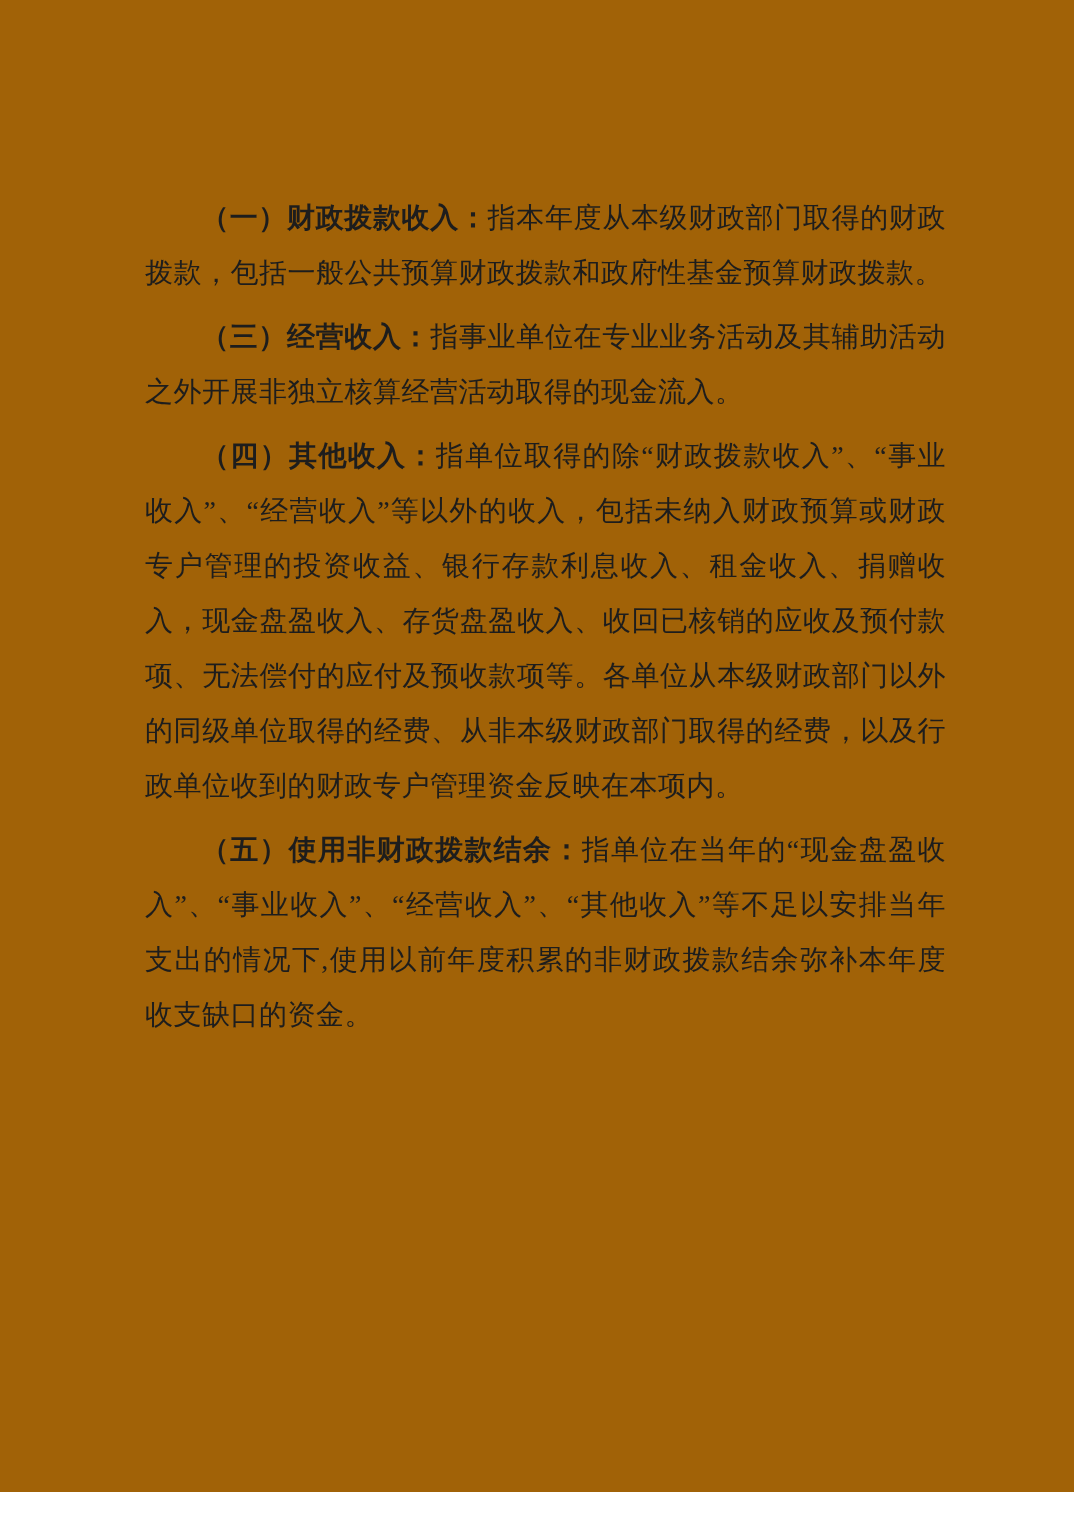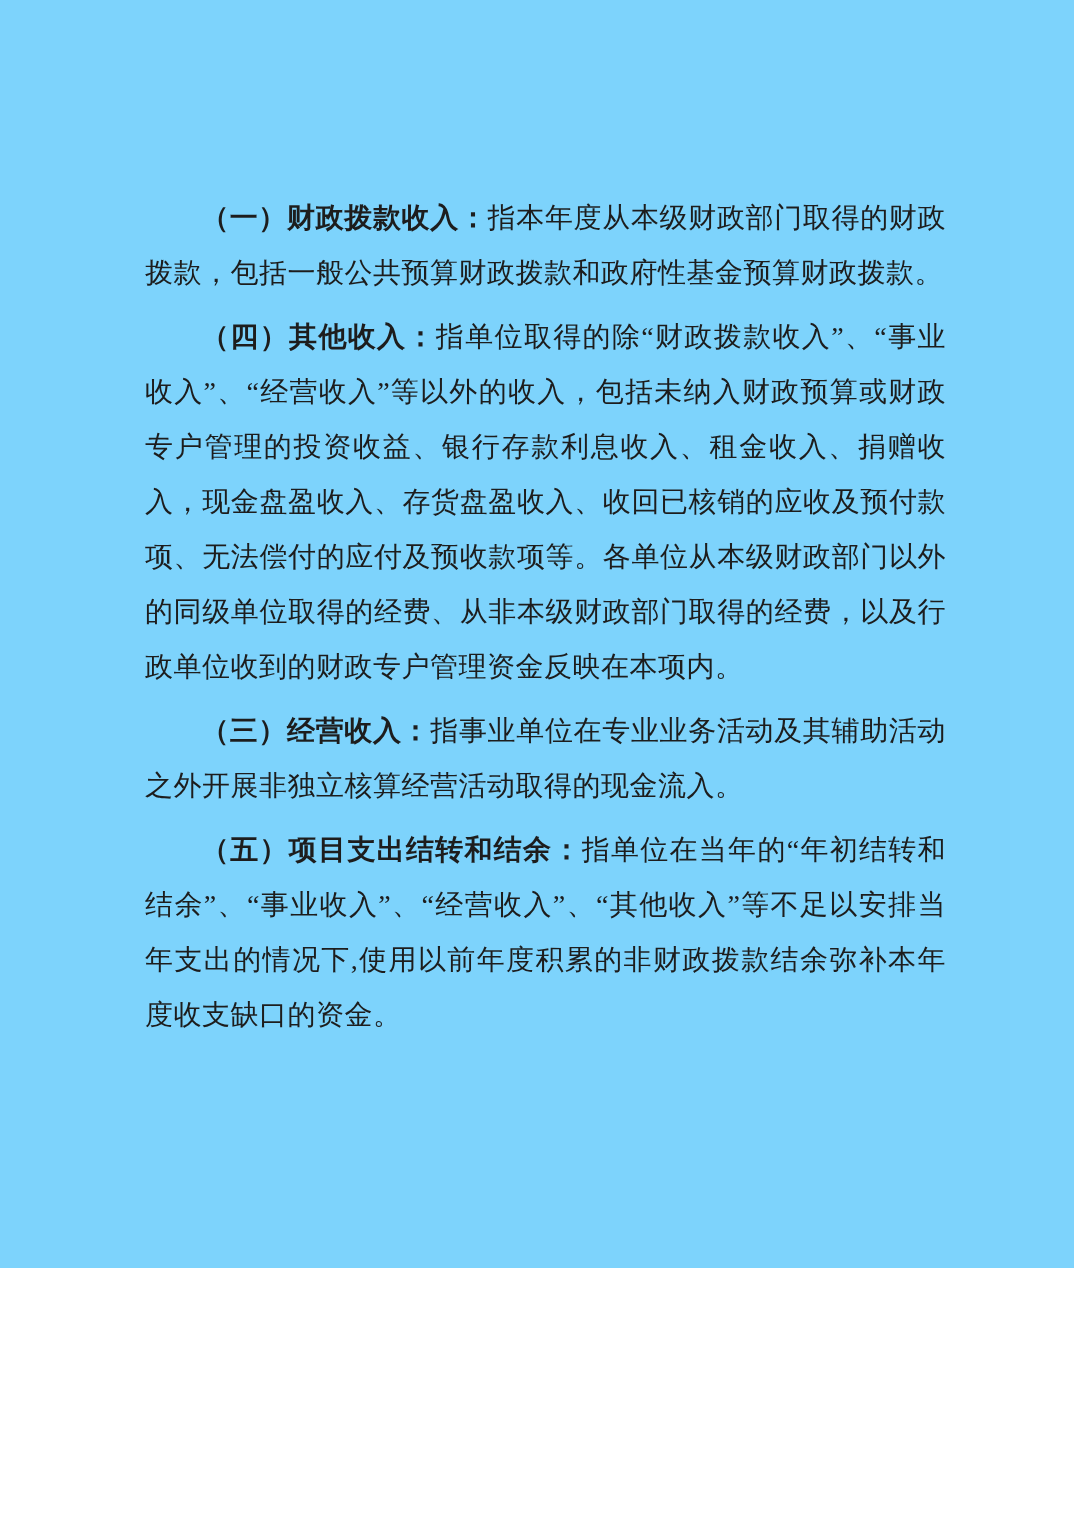--- a/index.html
+++ b/index.html
@@ -3,22 +3,22 @@
 <meta charset="utf-8">
 <style>
   html, body {
     margin: 0;
     padding: 0;
     background: #ffffff;
   }
   .page {
     position: relative;
     width: 1074px;
-    height: 1268px;
-    background: #7dd3fc;
+    height: 1492px;
+    background: #a16207;
     overflow: hidden;
   }
   .content {
     position: absolute;
     left: 145px;
     top: 190px;
     width: 801px;
   }
   .para {
     margin: 0 0 9px 0;
@@ -38,21 +38,21 @@
 </style>
 </head>
 <body>
 
 <div class="page">
   <div class="content">
 
     <p class="para"><span class="lead">（一）财政拨款收入：</span><span>指本年度从本级财政部门取得的财政拨款，包括一般公共预算财政拨款和政府性基金预算财政拨款。</span></p>
 
 
+    <p class="para"><span class="lead">（三）经营收入：</span><span>指事业单位在专业业务活动及其辅助活动之外开展非独立核算经营活动取得的现金流入。</span></p>
+
     <p class="para"><span class="lead">（四）其他收入：</span><span>指单位取得的除“财政拨款收入”、“事业收入”、“经营收入”等以外的收入，包括未纳入财政预算或财政专户管理的投资收益、银行存款利息收入、租金收入、捐赠收入，现金盘盈收入、存货盘盈收入、收回已核销的应收及预付款项、无法偿付的应付及预收款项等。各单位从本级财政部门以外的同级单位取得的经费、从非本级财政部门取得的经费，以及行政单位收到的财政专户管理资金反映在本项内。</span></p>
 
-    <p class="para"><span class="lead">（三）经营收入：</span><span>指事业单位在专业业务活动及其辅助活动之外开展非独立核算经营活动取得的现金流入。</span></p>
-
-    <p class="para"><span class="lead">（五）项目支出结转和结余：</span><span>指单位在当年的“年初结转和结余”、“事业收入”、“经营收入”、“其他收入”等不足以安排当年支出的情况下,使用以前年度积累的非财政拨款结余弥补本年度收支缺口的资金。</span></p>
+    <p class="para"><span class="lead">（五）使用非财政拨款结余：</span><span>指单位在当年的“现金盘盈收入”、“事业收入”、“经营收入”、“其他收入”等不足以安排当年支出的情况下,使用以前年度积累的非财政拨款结余弥补本年度收支缺口的资金。</span></p>
 
 
   </div>
 </div>
 
 </body></html>

